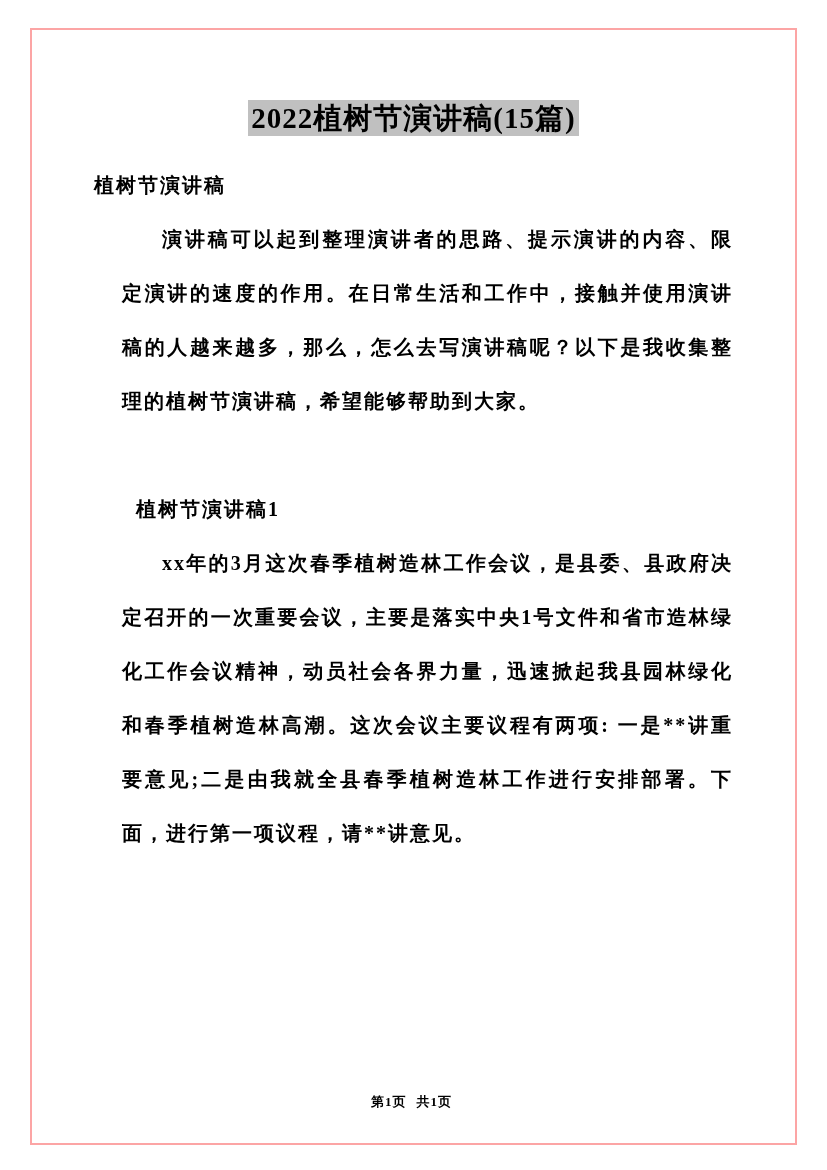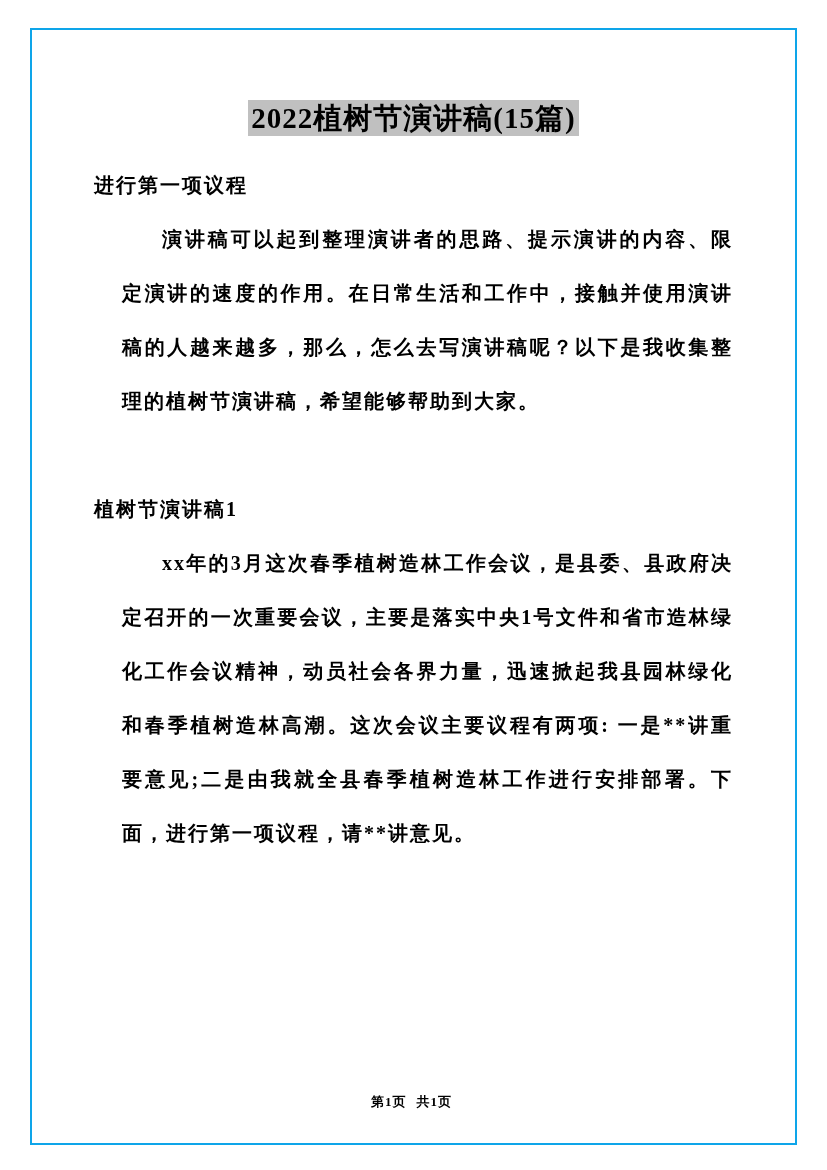--- a/index.html
+++ b/index.html
@@ -15,21 +15,21 @@
     font-family: "Liberation Serif", "DejaVu Serif", serif;
     color: #000000;
     overflow: hidden;
   }
   .page-border {
     position: absolute;
     top: 28px;
     left: 30px;
     right: 30px;
     bottom: 25px;
-    border: 2px solid #0ea5e9;
+    border: 2px solid #fca5a5;
     box-sizing: border-box;
     padding: 66px 62px 0 62px;
   }
   .doc-title {
     margin: 0 0 18px 0;
     text-align: center;
     font-size: 29px;
     font-weight: bold;
     line-height: 44px;
     letter-spacing: 1px;
@@ -47,20 +47,21 @@
   }
   .para {
     margin: 0;
   }
   .para.indent {
     text-indent: 2em;
     margin-left: 28px;
   }
   .para.gap {
     margin-top: 54px;
+    margin-left: 42px;
   }
   .page-footer {
     position: absolute;
     left: 0;
     right: 4px;
     bottom: 32px;
     text-align: center;
     font-size: 13px;
     font-weight: bold;
     letter-spacing: 1px;
@@ -72,21 +73,21 @@
 </style>
 </head>
 <body>
 
 <div class="page">
   <div class="page-border">
 
     <h1 class="doc-title"><span class="highlight">2022植树节演讲稿(15篇)</span></h1>
 
     <div class="doc-body">
-      <p class="para">进行第一项议程</p>
+      <p class="para">植树节演讲稿</p>
       <p class="para indent">演讲稿可以起到整理演讲者的思路、提示演讲的内容、限定演讲的速度的作用。在日常生活和工作中，接触并使用演讲稿的人越来越多，那么，怎么去写演讲稿呢？以下是我收集整理的植树节演讲稿，希望能够帮助到大家。</p>
       <p class="para gap">植树节演讲稿1</p>
       <p class="para indent">xx年的3月这次春季植树造林工作会议，是县委、县政府决定召开的一次重要会议，主要是落实中央1号文件和省市造林绿化工作会议精神，动员社会各界力量，迅速掀起我县园林绿化和春季植树造林高潮。这次会议主要议程有两项: 一是**讲重要意见;二是由我就全县春季植树造林工作进行安排部署。下面，进行第一项议程，请**讲意见。</p>
     </div>
 
     <div class="page-footer">
       <span>第1页</span><span class="sep"></span><span>共1页</span>
     </div>
 
   </div>

